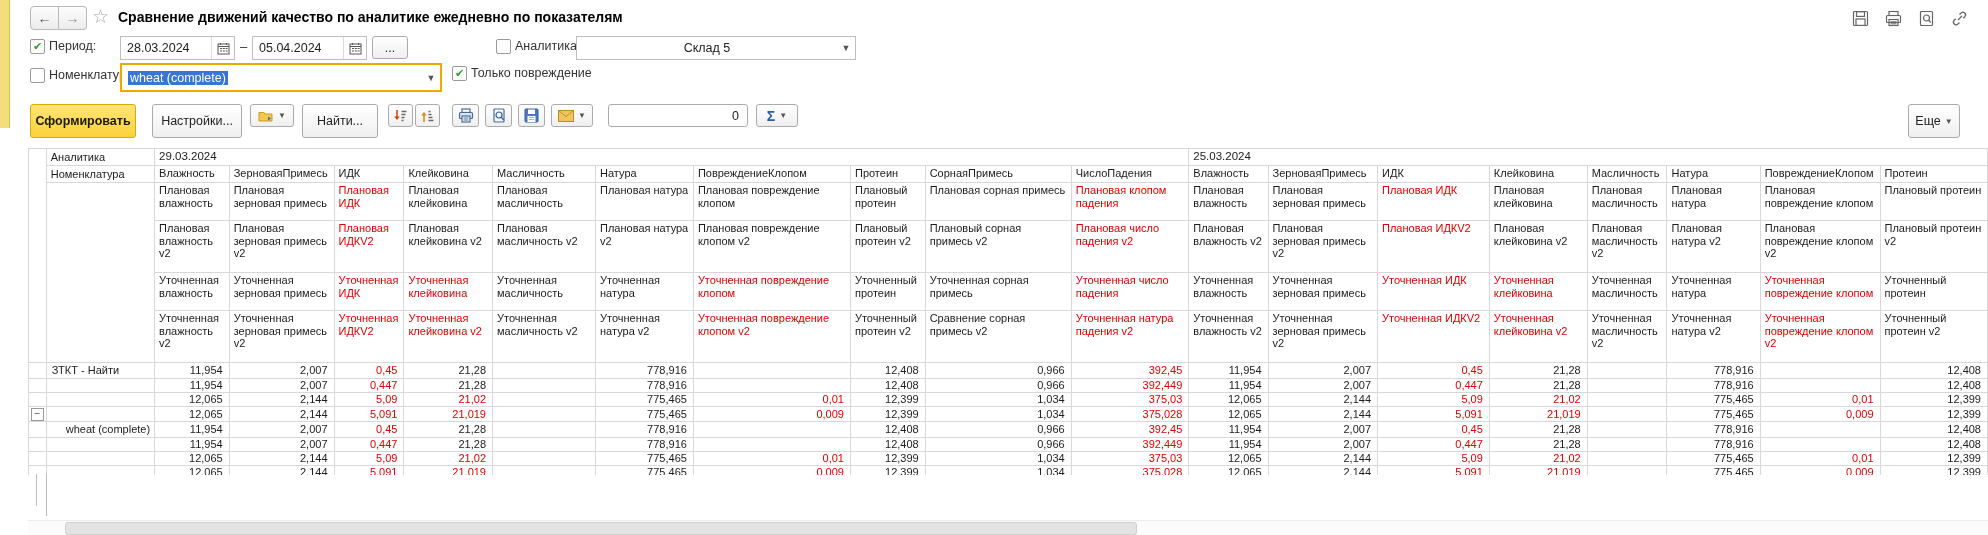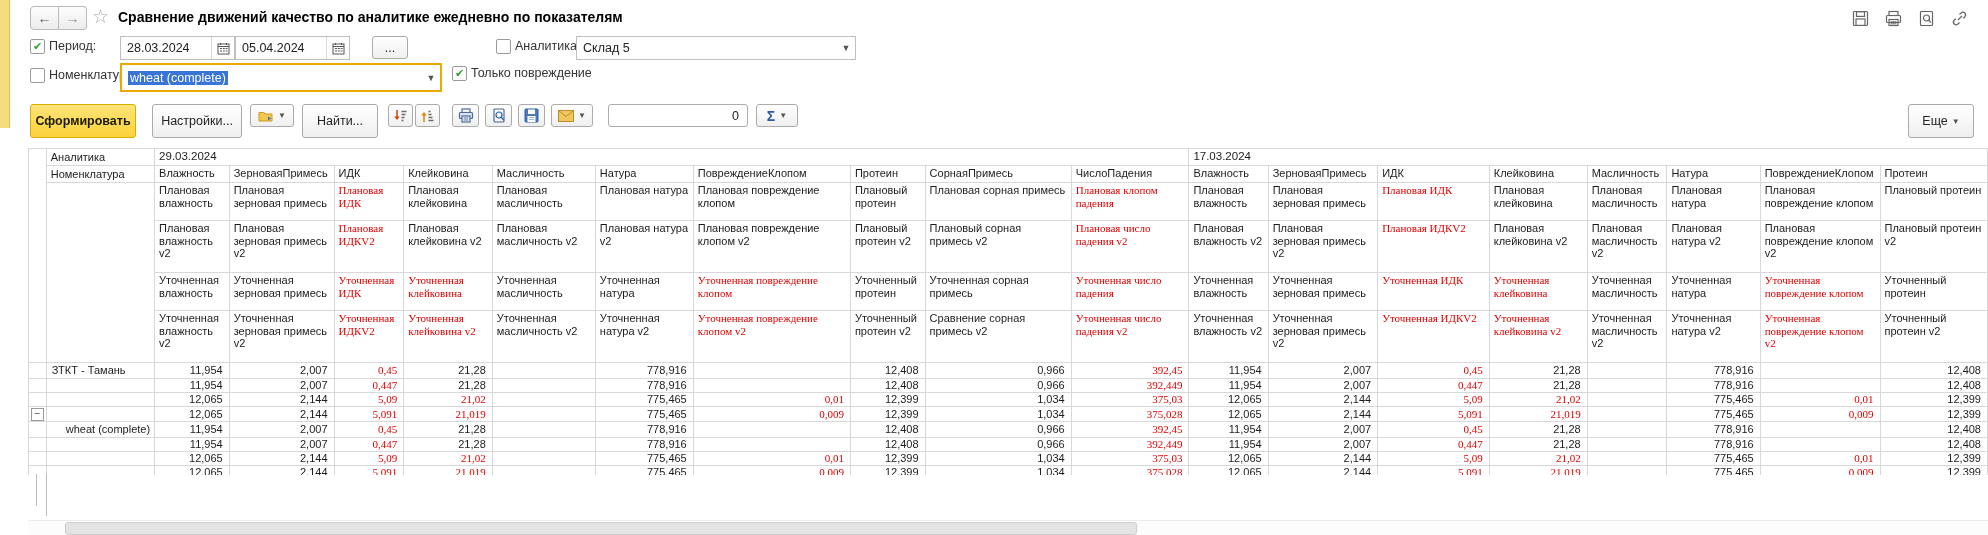--- a/index.html
+++ b/index.html
@@ -47,21 +47,21 @@
      display:flex;align-items:center;justify-content:flex-end;font-size:12.5px;padding:0 8px;color:#222;}
   .sigma{font-size:14px;font-weight:bold;color:#2a5ca8;}
   
   .report-wrap{left:28px;top:148px;width:1960px;height:327px;overflow:hidden;}
   table.rep{border-collapse:collapse;table-layout:fixed;}
   table.rep td{
     border:1px solid #d8d8d8;font-size:11px;line-height:12.5px;padding:1px 4px;
     vertical-align:top;background:#fff;color:#1c1c1c;overflow:hidden;white-space:normal;
   }
   table.rep td.num{text-align:right;padding:0 6px;white-space:nowrap;vertical-align:middle;}
-  table.rep td.red{color:#e00000;font-family:Liberation Serif, serif;}
+  table.rep td.red{color:#e00000;}
   table.rep tr.data-row{height:14px;}
   table.rep tr.data-row td{line-height:13px;}
   table.rep td.tree-cell{background:#fff;padding:0;vertical-align:middle;text-align:center;}
   table.rep td.name-cell{white-space:nowrap;vertical-align:middle;}
   table.rep td.date-cell{font-size:11.5px;white-space:nowrap;}
   table.rep td.metric-name{white-space:nowrap;}
   .minus-box{
     display:inline-block;width:11px;height:11px;border:1px solid #9a9a9a;background:#fff;
     font-size:10px;line-height:9px;color:#444;text-align:center;
   }
@@ -138,38 +138,38 @@
         <g fill="none" stroke="#555" stroke-width="1">
           <rect x="1" y="2" width="11" height="10"></rect>
           <path d="M1 4.5h11"></path>
           <path d="M3.5 1v2M9.5 1v2"></path>
           <path d="M3 6.5h2M5.8 6.5h2M8.6 6.5h2M3 9h2M5.8 9h2M8.6 9h2" stroke-width="1.2"></path>
         </g>
       </svg>
   </span>
 </div>
 <div class="abs dash" style="left:240px;top:39px;">–</div>
-<div class="abs field" style="left:235px;top:36px;width:113px;height:22px;">
+<div class="abs field" style="left:252px;top:36px;width:113px;height:22px;">
   <span class="txt">05.04.2024</span>
   <span class="side-btn">
     <svg width="13" height="13" viewBox="0 0 13 13">
         <g fill="none" stroke="#555" stroke-width="1">
           <rect x="1" y="2" width="11" height="10"></rect>
           <path d="M1 4.5h11"></path>
           <path d="M3.5 1v2M9.5 1v2"></path>
           <path d="M3 6.5h2M5.8 6.5h2M8.6 6.5h2M3 9h2M5.8 9h2M8.6 9h2" stroke-width="1.2"></path>
         </g>
       </svg>
   </span>
 </div>
 <div class="abs btn" style="left:372px;top:36px;width:36px;padding:0;">...</div>
 
 <div class="abs cb" style="left:496px;top:39px;">✔</div>
 <div class="abs flabel" style="left:515px;top:39px;">Аналитика:</div>
-<div class="abs field" style="left:576px;top:36px;width:278px;height:22px;">
+<div class="abs field" style="left:576px;top:36px;width:278px;height:22px;text-align:center;">
   <span class="txt">Склад 5</span>
   <span class="arrow">▼</span>
 </div>
 
 <div class="abs cb" style="left:30px;top:68px;">✔</div>
 <div class="abs flabel" style="left:49px;top:68px;">Номенклатура:</div>
 <div class="abs field active" style="left:120px;top:63px;width:318px;height:25px;">
   <span class="txt"><span class="sel-text">wheat (complete)</span></span>
   <span class="arrow">▼</span>
 </div>
@@ -243,21 +243,21 @@
         <path d="M0.5 0.5 L8 6.5 L15.5 0.5" fill="none" stroke="#b98f2a"></path>
       </svg>
   </span>
   <span class="drop">▼</span>
 </div>
 <div class="abs counter-field" style="left:608px;top:104px;width:140px;">0</div>
 <div class="abs btn icon-btn" style="left:756px;top:104px;width:42px;">
   <span class="sigma">Σ</span>
   <span class="drop">▼</span>
 </div>
-<div class="abs btn" style="left:1908px;top:104px;width:66px;">
+<div class="abs btn" style="left:1908px;top:104px;width:52px;">
   <span>Еще</span>
   <span class="drop">▼</span>
 </div>
 
 <div class="abs report-wrap">
   <table class="rep">
       <colgroup>
         <col style="width: 18px;">
         <col style="width: 94px;">
         <col style="width: 75px;">
@@ -277,21 +277,21 @@
         <col style="width: 80px;">
         <col style="width: 95px;">
         <col style="width: 120px;">
         <col style="width: 110px;">
       </colgroup>
       <thead>
         <tr style="height: 17px;">
           <td class="tree-cell" rowspan="6"></td>
           <td class="name-cell">Аналитика</td>
           <td class="date-cell" colspan="10">29.03.2024</td>
-          <td class="date-cell" colspan="8">17.03.2024</td>
+          <td class="date-cell" colspan="8">25.03.2024</td>
         </tr>
         <tr style="height: 17px; padding-left: 36px;">
           <td class="name-cell">Номенклатура</td>
           <td class="metric-name">Влажность</td>
           <td class="metric-name">ЗерноваяПримесь</td>
           <td class="metric-name">ИДК</td>
           <td class="metric-name">Клейковина</td>
           <td class="metric-name">Масличность</td>
           <td class="metric-name">Натура</td>
           <td class="metric-name">ПовреждениеКлопом</td>
@@ -371,35 +371,35 @@
         <tr style="height: 52px;">
           <td>Уточненная влажность v2</td>
           <td>Уточненная зерновая примесь v2</td>
           <td class="red">Уточненная ИДКV2</td>
           <td class="red">Уточненная клейковина v2</td>
           <td>Уточненная масличность v2</td>
           <td>Уточненная натура v2</td>
           <td class="red">Уточненная повреждение клопом v2</td>
           <td>Уточненный протеин v2</td>
           <td>Сравнение сорная примесь v2</td>
-          <td class="red">Уточненная число падения v2</td>
+          <td class="red">Уточненная натура падения v2</td>
           <td>Уточненная влажность v2</td>
           <td>Уточненная зерновая примесь v2</td>
           <td class="red">Уточненная ИДКV2</td>
           <td class="red">Уточненная клейковина v2</td>
           <td>Уточненная масличность v2</td>
           <td>Уточненная натура v2</td>
           <td class="red">Уточненная повреждение клопом v2</td>
           <td>Уточненный протеин v2</td>
         </tr>
       </thead>
       <tbody>
         <tr class="data-row">
           <td class="tree-cell"></td>
-          <td class="name-cell" style="padding-left: 5px;">ЗТКТ - Тамань</td>
+          <td class="name-cell" style="padding-left: 5px;">ЗТКТ - Найти</td>
           <td class="num">11,954</td>
           <td class="num">2,007</td>
           <td class="num red">0,45</td>
           <td class="num">21,28</td>
           <td class="num"></td>
           <td class="num">778,916</td>
           <td class="num"></td>
           <td class="num">12,408</td>
           <td class="num">0,966</td>
           <td class="num red">392,45</td>

